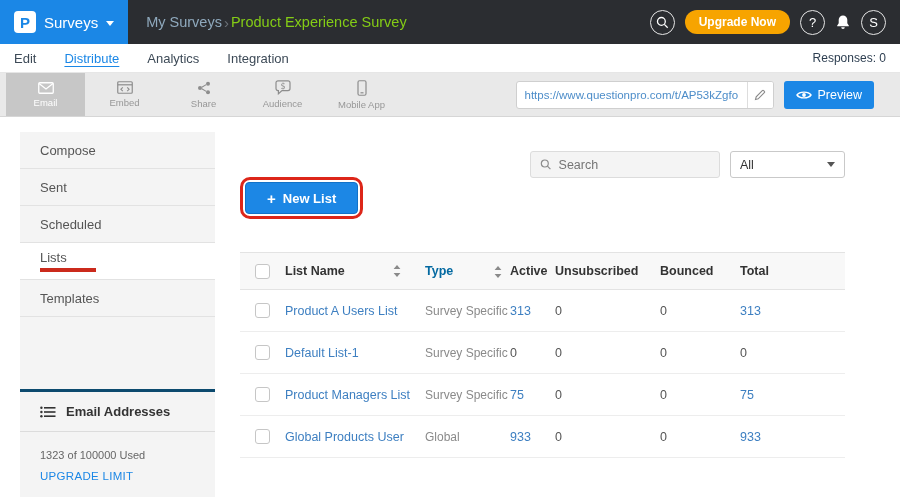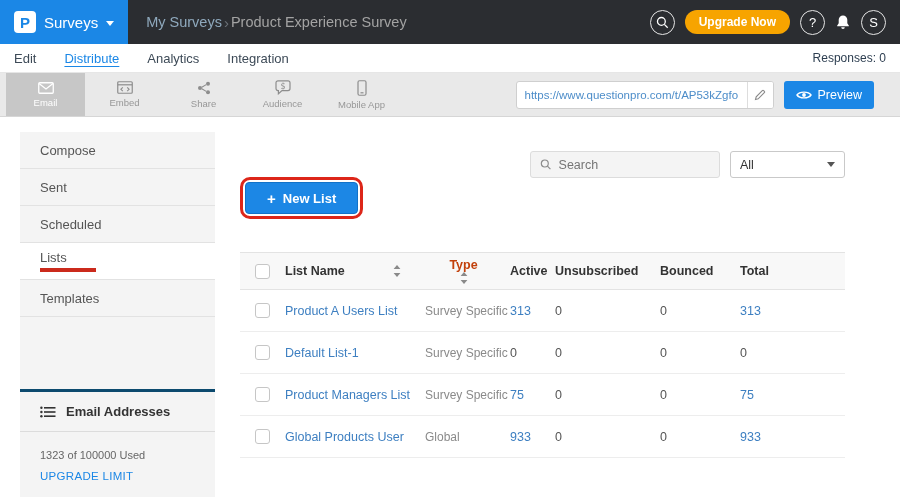--- a/index.html
+++ b/index.html
@@ -8,21 +8,21 @@
 
   
   .topbar { height:44px; background:#2b2d31; display:flex; align-items:center; }
   .logo-area { height:100%; background:#1b87e6; display:flex; align-items:center; gap:8px; padding:0 14px; cursor:pointer; }
   .logo-box { width:22px; height:22px; background:#fff; border-radius:4px; color:#1b87e6; font-weight:bold; font-size:15px; display:flex; align-items:center; justify-content:center; }
   .logo-text { color:#fff; font-size:15px; }
   .logo-caret { width:0; height:0; border-left:4px solid transparent; border-right:4px solid transparent; border-top:5px solid #fff; margin-top:2px; }
   .breadcrumb { display:flex; align-items:center; gap:2px; margin-left:18px; font-size:14.5px; }
   .bc-root { color:#8fa9bd; cursor:pointer; text-decoration:none; }
   .bc-sep { color:#6b7178; font-size:15px; }
-  .bc-current { color:#a3a3a3; }
+  .bc-current { color:#84cc16; }
   .topbar-right { margin-left:auto; display:flex; align-items:center; gap:10px; padding-right:14px; }
   .circle-btn { width:25px; height:25px; border-radius:50%; border:1.5px solid #e6e6e6; background:transparent; color:#fff; display:flex; align-items:center; justify-content:center; font-size:13px; cursor:pointer; font-family:inherit; }
   .upgrade-btn { background:#f7a400; color:#fff; border:none; border-radius:12px; height:24px; padding:0 14px; font-size:12px; font-weight:bold; cursor:pointer; font-family:inherit; }
   .bell-btn { background:none; border:none; color:#fff; cursor:pointer; display:flex; align-items:center; }
 
   
   .tabs { height:29px; background:#fff; display:flex; align-items:center; padding:0 14px; border-bottom:1px solid #e6e6e6; }
   .tab { font-size:13px; color:#3d4a57; margin-right:28px; cursor:pointer; }
   .tab.active { color:#1b87e6; text-decoration:underline; text-underline-offset:3px; }
   .responses { margin-left:auto; font-size:12px; color:#2d3e50; }
@@ -62,21 +62,21 @@
   .newlist-btn { background:#1c87e5; color:#fff; border:1px solid #1272c8; border-radius:4px; height:32px; padding:0 21px; font-size:13px; font-weight:bold; display:flex; align-items:center; gap:7px; cursor:pointer; font-family:inherit; }
   .plus { font-size:15px; font-weight:bold; }
 
   
   .tr { display:grid; grid-template-columns:45px 130px 95px 45px 105px 80px 60px 45px; align-items:center; }
   .thead { height:38px; background:#f8f8f8; border-top:1px solid #e3e3e3; border-bottom:1px solid #e3e3e3; font-size:12.5px; font-weight:bold; color:#333; }
   .row { height:42px; border-bottom:1px solid #ededed; font-size:12.5px; color:#444; }
   .cell-cb { padding-left:15px; }
   .checkbox { width:15px; height:15px; border:1px solid #c6c6c6; border-radius:3px; background:#fff; cursor:pointer; }
   .cell-name-h { display:flex; align-items:center; justify-content:space-between; padding-right:14px; color:#333; }
-  .cell-type-h { display:flex; align-items:center; justify-content:space-between; padding-left:10px; padding-right:8px; color:#c2410c;flex-direction:column; }
+  .cell-type-h { display:flex; align-items:flex-end; justify-content:space-between; padding-left:10px; padding-right:8px; color:#0369a1; }
   .sort-ic { color:#8a8a8a; flex:none; }
   .cell-num { padding-right:6px; }
   .cell-name { color:#3d7fc1; cursor:pointer; }
   .cell-type { color:#8a8a8a; font-size:12px; padding-left:10px; }
   .num-link { color:#3d7fc1; }
   .num-plain { color:#555; }
 </style>
 </head>
 <body>
 

